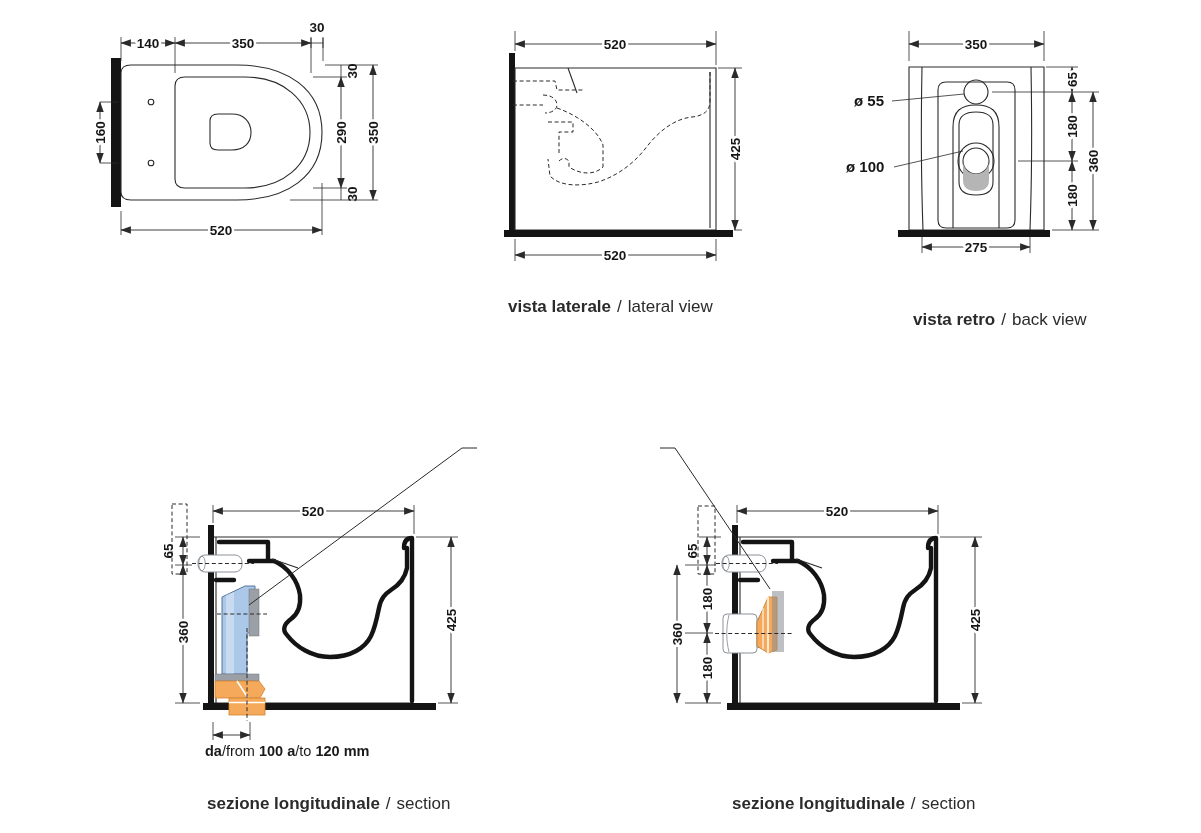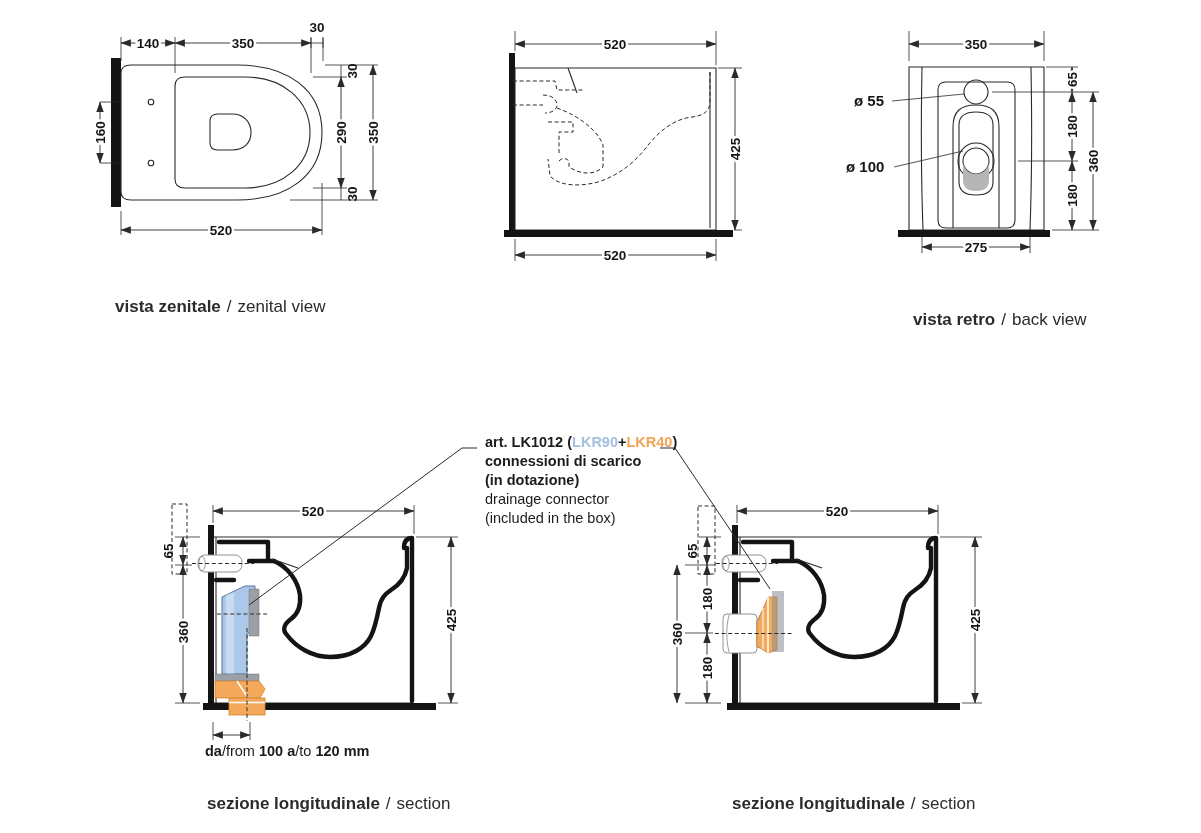--- a/index.html
+++ b/index.html
@@ -288,39 +288,32 @@
       <text class="lbl" x="42" y="178" transform="rotate(-90 42 178)">180</text>
       <text class="lbl" x="12" y="144" transform="rotate(-90 12 144)">360</text>
 
       <line class="ext" x1="275" y1="47" x2="317" y2="47"></line>
       <line class="ext" x1="297" y1="213" x2="317" y2="213"></line>
       <line class="dim" x1="310" y1="47" x2="310" y2="213"></line>
       <text class="lbl" x="310" y="130" transform="rotate(-90 310 130)">425</text>
     </g>
   </svg>
 
-  <div class="caption" style="left:115px;top:297px">
-    <span class="cap-it">vista zenitale</span><span class="cap-sep">/</span><span class="cap-en">zenital view</span>
+  <div class="caption" style="left:508px;top:297px">
+    <span class="cap-it">vista laterale</span><span class="cap-sep">/</span><span class="cap-en">lateral view</span>
   </div>
   <div class="caption" style="left:913px;top:310px">
     <span class="cap-it">vista retro</span><span class="cap-sep">/</span><span class="cap-en">back view</span>
   </div>
   <div class="caption" style="left:207px;top:794px">
     <span class="cap-it">sezione longitudinale</span><span class="cap-sep">/</span><span class="cap-en">section</span>
   </div>
   <div class="caption" style="left:732px;top:794px">
     <span class="cap-it">sezione longitudinale</span><span class="cap-sep">/</span><span class="cap-en">section</span>
   </div>
 
-  <div class="annotation" style="left:485px;top:433px">
-    <div><span class="b">art. LK1012</span><span class="b"> (</span><span class="b c-blue">LKR90</span><span class="b">+</span><span class="b c-orange">LKR40</span><span class="b">)</span></div>
-    <div class="b">connessioni di scarico</div>
-    <div class="b">(in dotazione)</div>
-    <div>drainage connector</div>
-    <div>(included in the box)</div>
-  </div>
 
   <svg class="overlay" width="1201" height="833" viewBox="0 0 1201 833">
     <polyline class="leader" points="477,448 462,448 249,605"></polyline>
     <polyline class="leader" points="660,448 675,448 770,589"></polyline>
   </svg>
 
 </div>
 
 </body></html>

